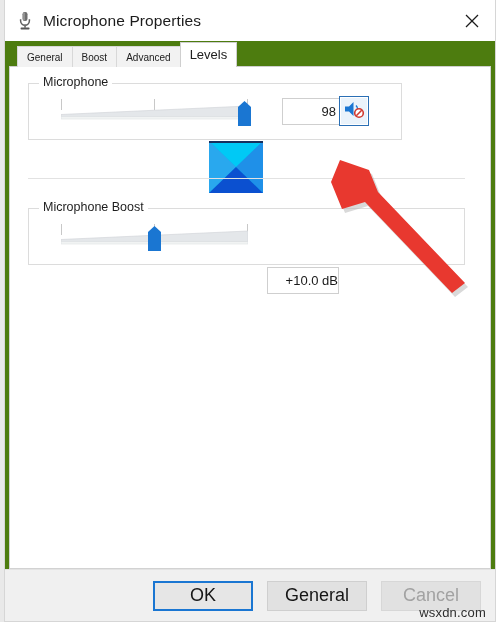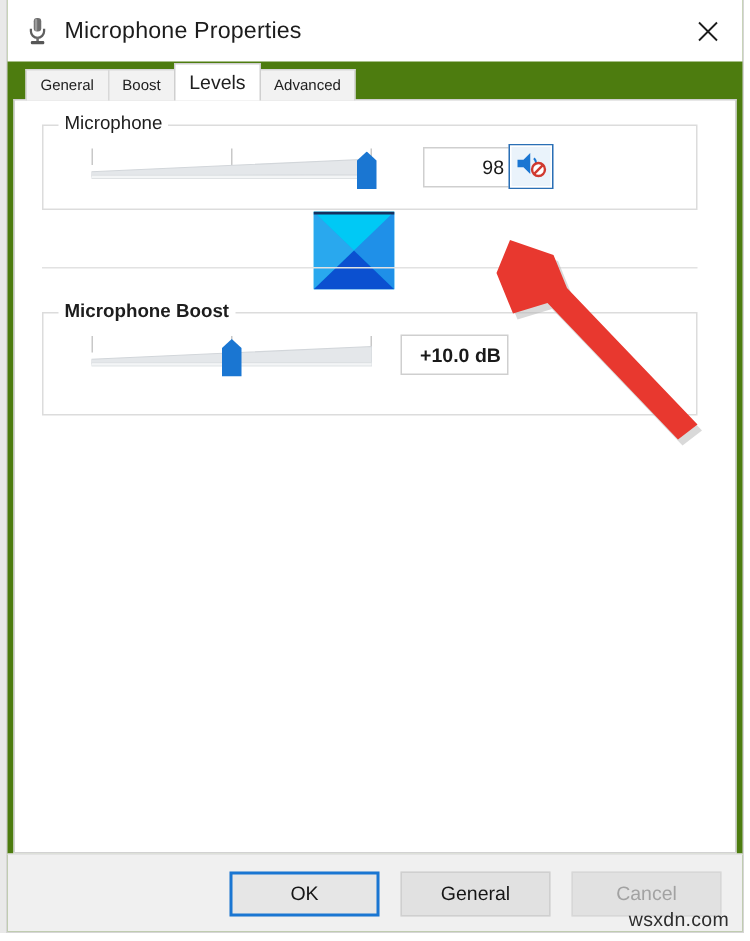--- a/index.html
+++ b/index.html
@@ -107,21 +107,21 @@
   .thumb svg{display:block;}
   .valuebox{
     position:absolute;
     border:1px solid #cfcfcf;
     background:#ffffff;
     box-sizing:border-box;
     font-size:13px;color:#1a1a1a;
     display:flex;align-items:center;
   }
   .valuebox.right{justify-content:flex-end;padding-right:9px;}
-  .valuebox.left{justify-content:center;padding-left:8px;}
+  .valuebox.left{justify-content:flex-end;padding-left:8px;margin-top:44px;}
   .mute-btn{
     position:absolute;
     border:1px solid #2a6fb5;
     background:#eaf3fb;
     box-sizing:border-box;
     display:flex;align-items:center;justify-content:center;
   }
   .mute-btn .inner{
     width:100%;height:100%;
     border:1px solid #ffffff;
@@ -140,21 +140,21 @@
     flex:0 0 52px;height:52px;
     background:#f0f0f0;
     border-top:1px solid #e3e3e3;
     position:relative;
     display:flex;align-items:center;justify-content:flex-end;
     padding-right:14px;
     box-sizing:border-box;
   }
   .btn{
     height:30px;min-width:100px;
-    font-size:13px;color:#161616;
+    font-size:18px;color:#161616;
     background:#e1e1e1;
     border:1px solid #cfcfcf;
     box-sizing:border-box;
     display:flex;align-items:center;justify-content:center;
     margin-left:14px;
   }
   .btn.default{
     background:#e6e6e6;
     border:2px solid #1a76d2;
   }
@@ -200,27 +200,27 @@
       <svg viewBox="0 0 14 14" width="14" height="14" aria-hidden="true">
         <line x1="1" y1="1" x2="13" y2="13" stroke="#1c1c1c" stroke-width="1.2"></line>
         <line x1="13" y1="1" x2="1" y2="13" stroke="#1c1c1c" stroke-width="1.2"></line>
       </svg>
     </div>
   </div>
 
   <div class="tabstrip">
     <div class="tab">General</div>
     <div class="tab">Boost</div>
+    <div class="tab">Advanced</div>
     <div class="tab active">Levels</div>
-    <div class="tab">Advanced</div>
   </div>
 
   <div class="page">
 
-    <div class="groupbox" style="left:18px;top:16px;width:437px;height:57px;">
+    <div class="groupbox" style="left:18px;top:16px;width:374px;height:57px;">
       <div class="group-title">Microphone</div>
 
       <div class="slider" style="left:32px;top:15px;width:187px;height:28px;">
         <div class="track-wrap">
           <div class="tickline" style="left:0px;"></div>
           <div class="tickline" style="left:93px;"></div>
           <div class="tickline" style="left:186px;"></div>
           <div class="wedge">
             <svg viewBox="0 0 187 15" preserveAspectRatio="none">
               <polygon points="0,9.5 187,1 187,11.5 0,12.5" fill="#e4e7ea" stroke="#d2d6da" stroke-width="0.7"></polygon>
@@ -259,21 +259,21 @@
         <polygon points="0,0 54,0 27,26" fill="#00c9f5"></polygon>
         <polygon points="0,0 27,26 0,52" fill="#29a8ee"></polygon>
         <polygon points="54,0 54,52 27,26" fill="#1f90e8"></polygon>
         <polygon points="0,52 27,26 54,52" fill="#0b50d0"></polygon>
         <line x1="0" y1="1" x2="54" y2="1" stroke="#16305e" stroke-width="2"></line>
       </svg>
     </div>
 
     <div class="separator" style="left:18px;top:111px;width:437px;"></div>
 
-    <div class="groupbox" style="left:18px;top:141px;width:437px;height:69px;font-weight:bold;">
+    <div class="groupbox" style="left:18px;top:141px;width:437px;height:57px;">
       <div class="group-title">Microphone Boost</div>
 
       <div class="slider" style="left:32px;top:15px;width:187px;height:28px;">
         <div class="track-wrap">
           <div class="tickline" style="left:0px;"></div>
           <div class="tickline" style="left:93px;"></div>
           <div class="tickline" style="left:186px;"></div>
           <div class="wedge">
             <svg viewBox="0 0 187 15" preserveAspectRatio="none">
               <polygon points="0,9.5 187,1 187,11.5 0,12.5" fill="#e4e7ea" stroke="#d2d6da" stroke-width="0.7"></polygon>

